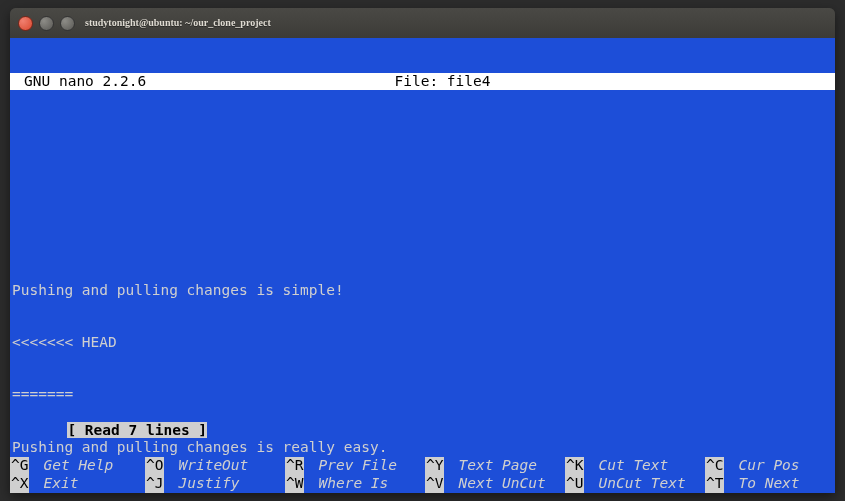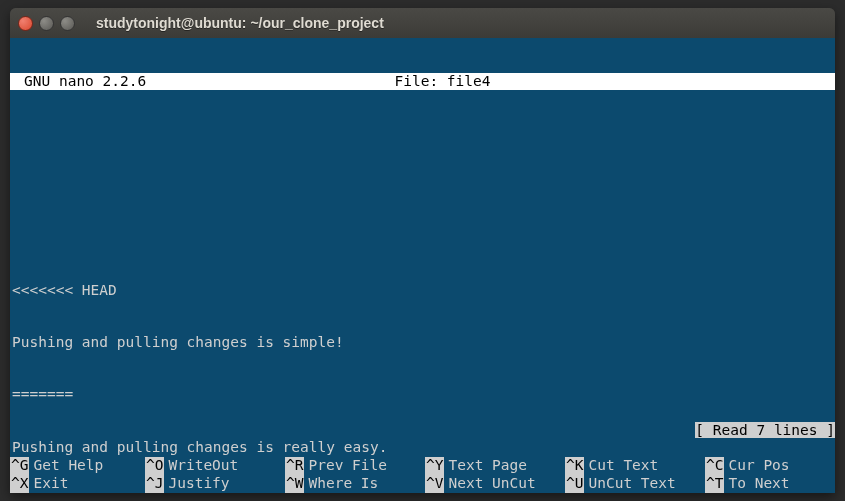--- a/index.html
+++ b/index.html
@@ -40,28 +40,27 @@
     align-items: center;
     justify-content: center;
     font-size: 10px;
     color: #333;
   }
   .win-close { background: radial-gradient(circle at 30% 30%, #f08070, #d9482f); border:1px solid #7a2518;}
   .win-min   { background: radial-gradient(circle at 30% 30%, #8d8c87, #5a5955); border:1px solid #333;}
   .win-max   { background: radial-gradient(circle at 30% 30%, #8d8c87, #5a5955); border:1px solid #333;}
   .titlebar .title {
     color: #dfdbd2;
-    font-family: Liberation Sans, sans-serif;
-    font-size: 14px;
+    font-family: Liberation Serif, serif;
+    font-size: 10px;
     font-weight: bold;
     text-shadow: 0 1px 0 rgba(0,0,0,0.4);
-    margin-left: 11px;
   }
   .term {
-    background: #0c4a6e;
+    background: #1d4ed8;
     color: #cfcfcf;
     padding: 0;
     height: 455px;
     white-space: pre;
     overflow: hidden;
     position: relative;
   }
   .menubar {
     background: #fff;
     color: #000;
@@ -78,22 +77,23 @@
   }
   .content-area { padding-left: 2px; padding-top: 0; }
   .line { height: 17.5px; }
   .cursor-char {
     background: #cfcfcf;
     color: #000;
   }
   .status-row {
     position: absolute;
     bottom: 36px;
-    left: 16px; right: 0;
-    text-align: right;
+    left: 5px; right: 0;
+    text-align: left;
+    font-weight: bold;
   }
   .status-pill {
     background: #cfcfcf;
     color: #000;
     padding: 0 0px;
   }
   .shortcuts {
     position: absolute;
     bottom: 0;
     left: 0; right: 0;
@@ -109,21 +109,21 @@
   .sc-item {
     display: flex;
     align-items: center;
     flex: 0 0 auto;
   }
   .sc-key {
     background: #cfcfcf;
     color: #000;
     padding: 0 1px;
   }
-  .sc-label { color: #cfcfcf; padding-left: 4px;}
+  .sc-label { color: #cfcfcf; padding-left: 14px; font-style: italic;}
   .col1 { width: 135px; }
   .col2 { width: 140px; }
   .col3 { width: 140px; }
   .col4 { width: 140px; }
   .col5 { width: 140px; }
   .col6 { width: 120px; }
 </style>
 </head>
 <body>
 
@@ -139,22 +139,22 @@
 
   <div class="term">
     <div class="menubar">
       <span class="left">GNU nano 2.2.6</span>
       <span class="center">File: file4</span>
     </div>
 
     <div class="content-area">
       <div class="line"></div>
       <div class="line"></div>
+      <div class="line">Pushing and pulling changes is simple!</div>
       <div class="line">&lt;&lt;&lt;&lt;&lt;&lt;&lt; HEAD</div>
-      <div class="line">Pushing and pulling changes is simple!</div>
       <div class="line">=======</div>
       <div class="line">Pushing and pulling changes is really easy.</div>
       
     </div>
 
     <div class="status-row">
       <span class="status-pill">[ Read 7 lines ]</span>
     </div>
 
     <div class="shortcuts">

